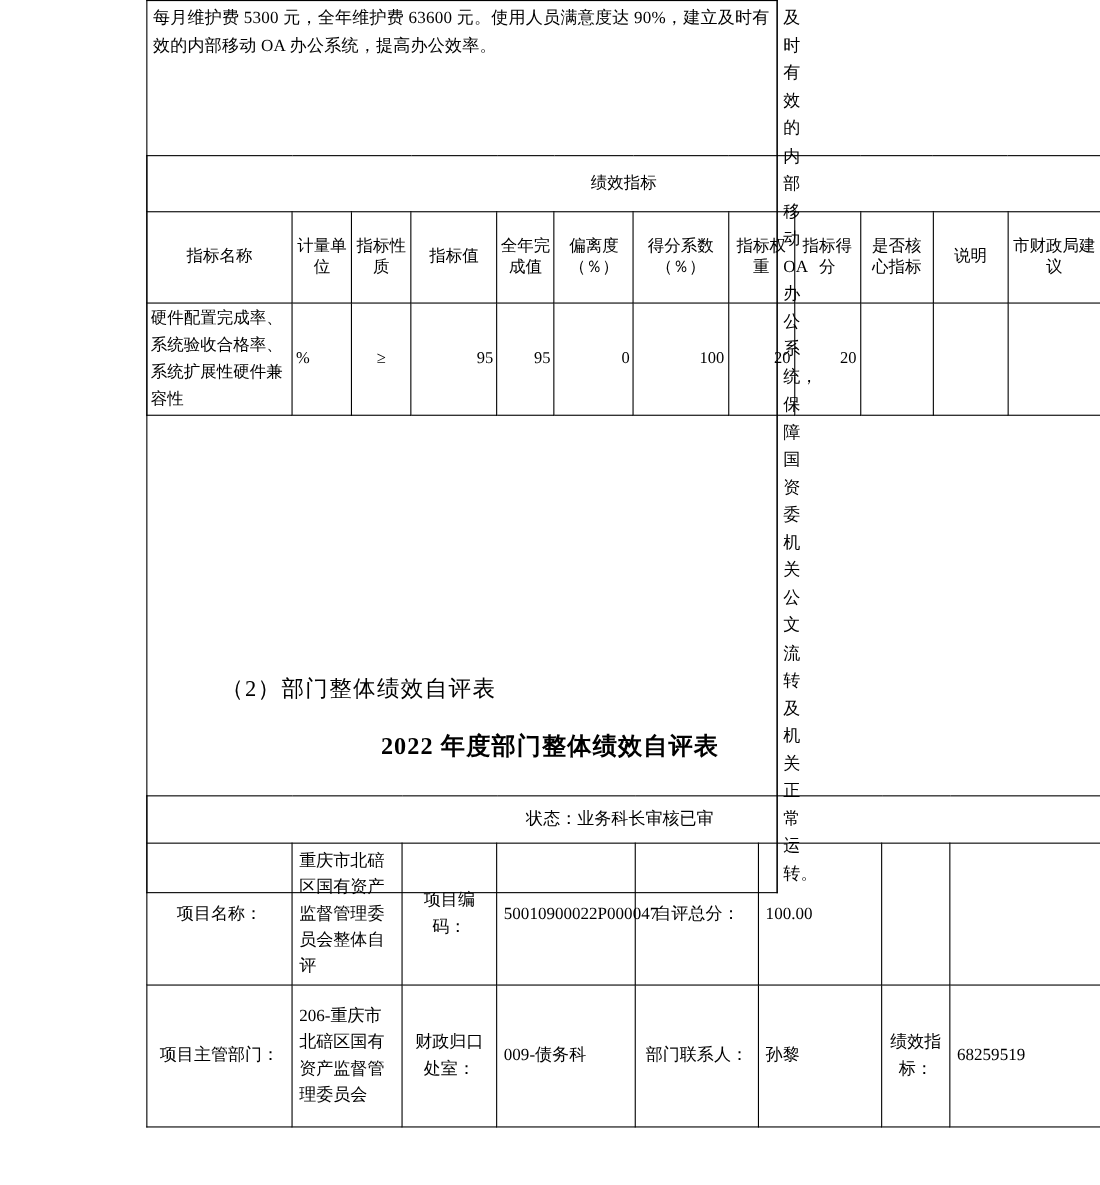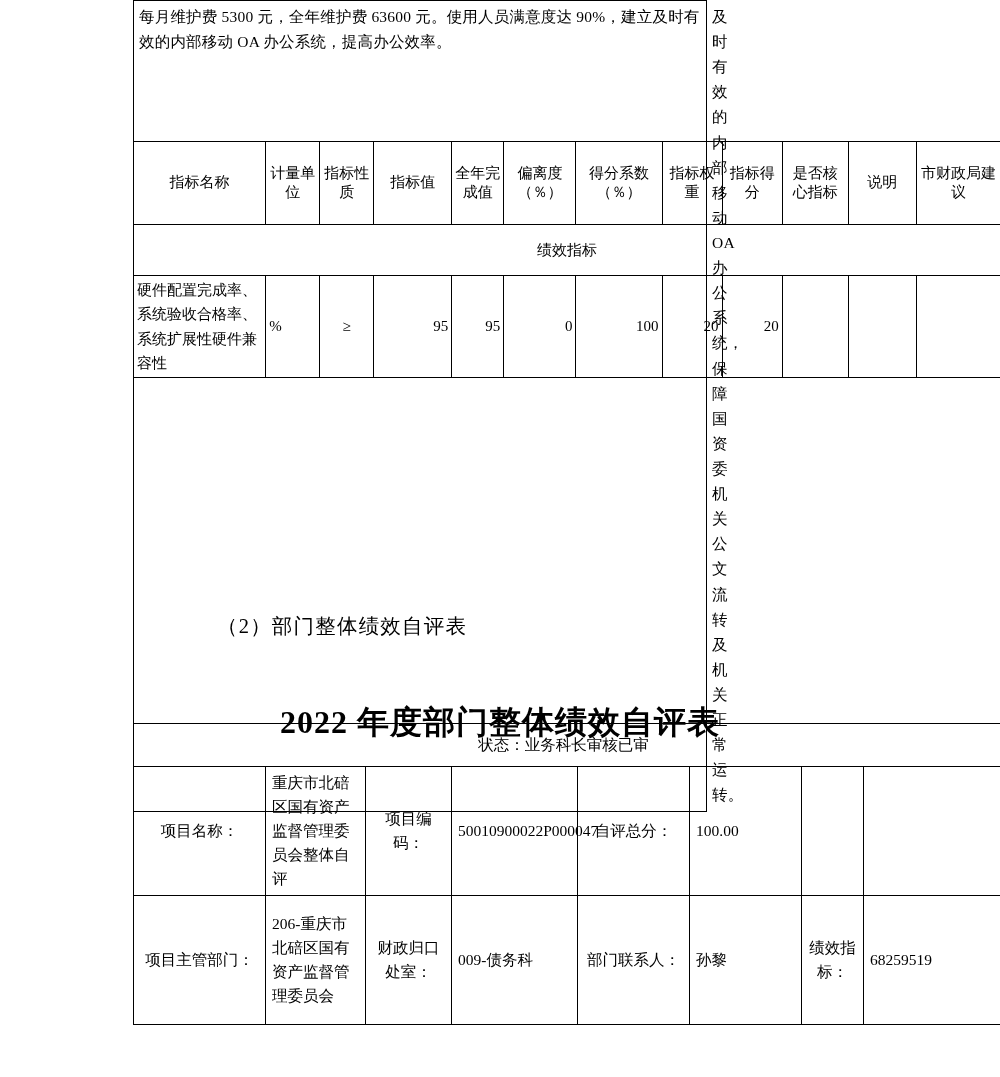--- a/index.html
+++ b/index.html
@@ -86,33 +86,33 @@
   }
   .left-unit {
     text-align: left !important;
     padding-left: 3px;
   }
   .ctr { text-align: center !important; }
 
   
   .sec-head {
     position: absolute;
-    left: 217px;
+    left: 201px;
     top: 612px;
     font-size: 20.5px;
     letter-spacing: 1.2px;
     font-family: "Liberation Serif", "DejaVu Serif", serif;
   }
   .doc-title {
     position: absolute;
     left: 0;
-    top: 701px;
+    top: 663px;
     width: 1000px;
     text-align: center;
-    font-size: 32px;
+    font-size: 22px;
     font-weight: bold;
     letter-spacing: 1px;
   }
 
   
   .tbl-self {
     position: absolute;
     left: 133px;
     top: 723px;
     width: 868px;
@@ -168,35 +168,35 @@
       <col style="width:72px">
       <col style="width:86px">
       <col style="width:60px">
       <col style="width:60px">
       <col style="width:66px">
       <col style="width:68px">
       <col style="width:84px">
     </colgroup>
     <tbody>
         <tr>
+      <td class="perf-title" colspan="12">绩效指标</td>
+    </tr>
+    <tr>
       <td class="hdr-cell">指标名称</td>
       <td class="hdr-cell vert-narrow">计量单位</td>
       <td class="hdr-cell vert-narrow">指标性质</td>
       <td class="hdr-cell">指标值</td>
       <td class="hdr-cell vert-narrow">全年完成值</td>
       <td class="hdr-cell vert-narrow">偏离度（％）</td>
       <td class="hdr-cell vert-narrow">得分系数（％）</td>
       <td class="hdr-cell vert-narrow">指标权重</td>
       <td class="hdr-cell vert-narrow">指标得分</td>
       <td class="hdr-cell vert-narrow">是否核心指标</td>
       <td class="hdr-cell">说明</td>
       <td class="hdr-cell vert-narrow">市财政局建议</td>
-    </tr>
-    <tr>
-      <td class="perf-title" colspan="12">绩效指标</td>
     </tr>
 
     <tr>
       <td class="row-label" style="height:94px;">硬件配置完成率、系统验收合格率、系统扩展性硬件兼容性</td>
       <td class="left-unit">%</td>
       <td class="ctr">≥</td>
       <td class="num">95</td>
       <td class="num">95</td>
       <td class="num">0</td>
       <td class="num">100</td>

